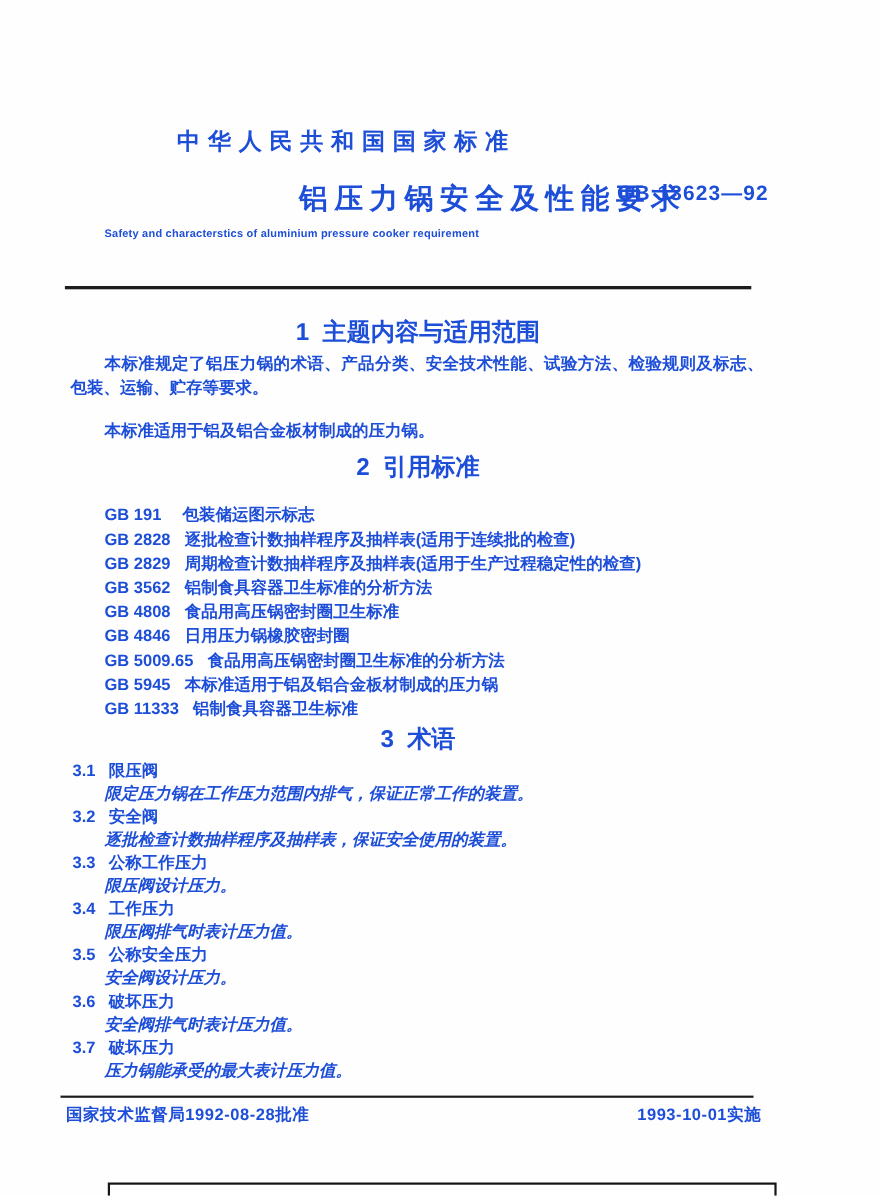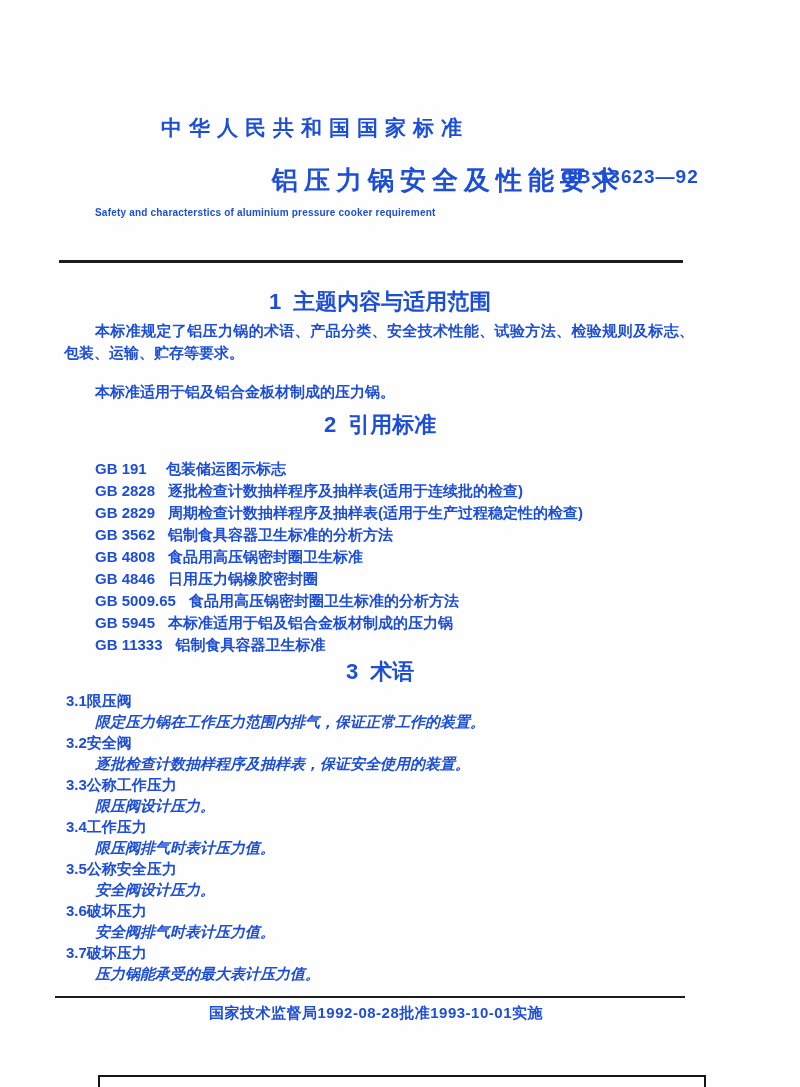--- a/index.html
+++ b/index.html
@@ -37,30 +37,30 @@
   .sec-heading.first { margin-top:4px; }
   .sec-heading.third { margin-top:6px; }
   .sec-num { display:inline-block; margin-right:12px; }
   .para { line-height:22px; text-indent:31px; margin:8px 0 0 0; text-align:justify; }
   .para.follow { margin-top:17px; }
   .ref-list { margin:23px 0 0 0; padding:0 0 0 31px; list-style:none; }
   .ref-list li { line-height:22px; white-space:nowrap; }
   .ref-code { display:inline-block; min-width:58px; margin-right:13px; }
   .terms { margin-top:8px; }
   .term-head { line-height:21px; margin-left:2px; white-space:nowrap; }
-  .term-num { display:inline-block; }
+  .term-num { display:inline-block; margin-right:12px; }
   .term-def { line-height:21px; padding-left:31px;font-style:italic; }
   
   .footer-rule {
     position:absolute; top:996px; left:55px; width:630px; height:2px;
     background:#1d1d1d; border:0;
   }
   .footer-row {
     position:absolute; top:1004px; left:60px; width:632px;
-    display:flex; justify-content:center;
+    display:flex; justify-content:space-between;
     font-size:15px; letter-spacing:0.5px; white-space:nowrap;
   }
   
   .next-page-box {
     position:absolute; top:1075px; left:98px; width:604px; height:40px;
     border:2px solid #151515; background:#ffffff;
   }
 </style>
 </head>
 <body>

